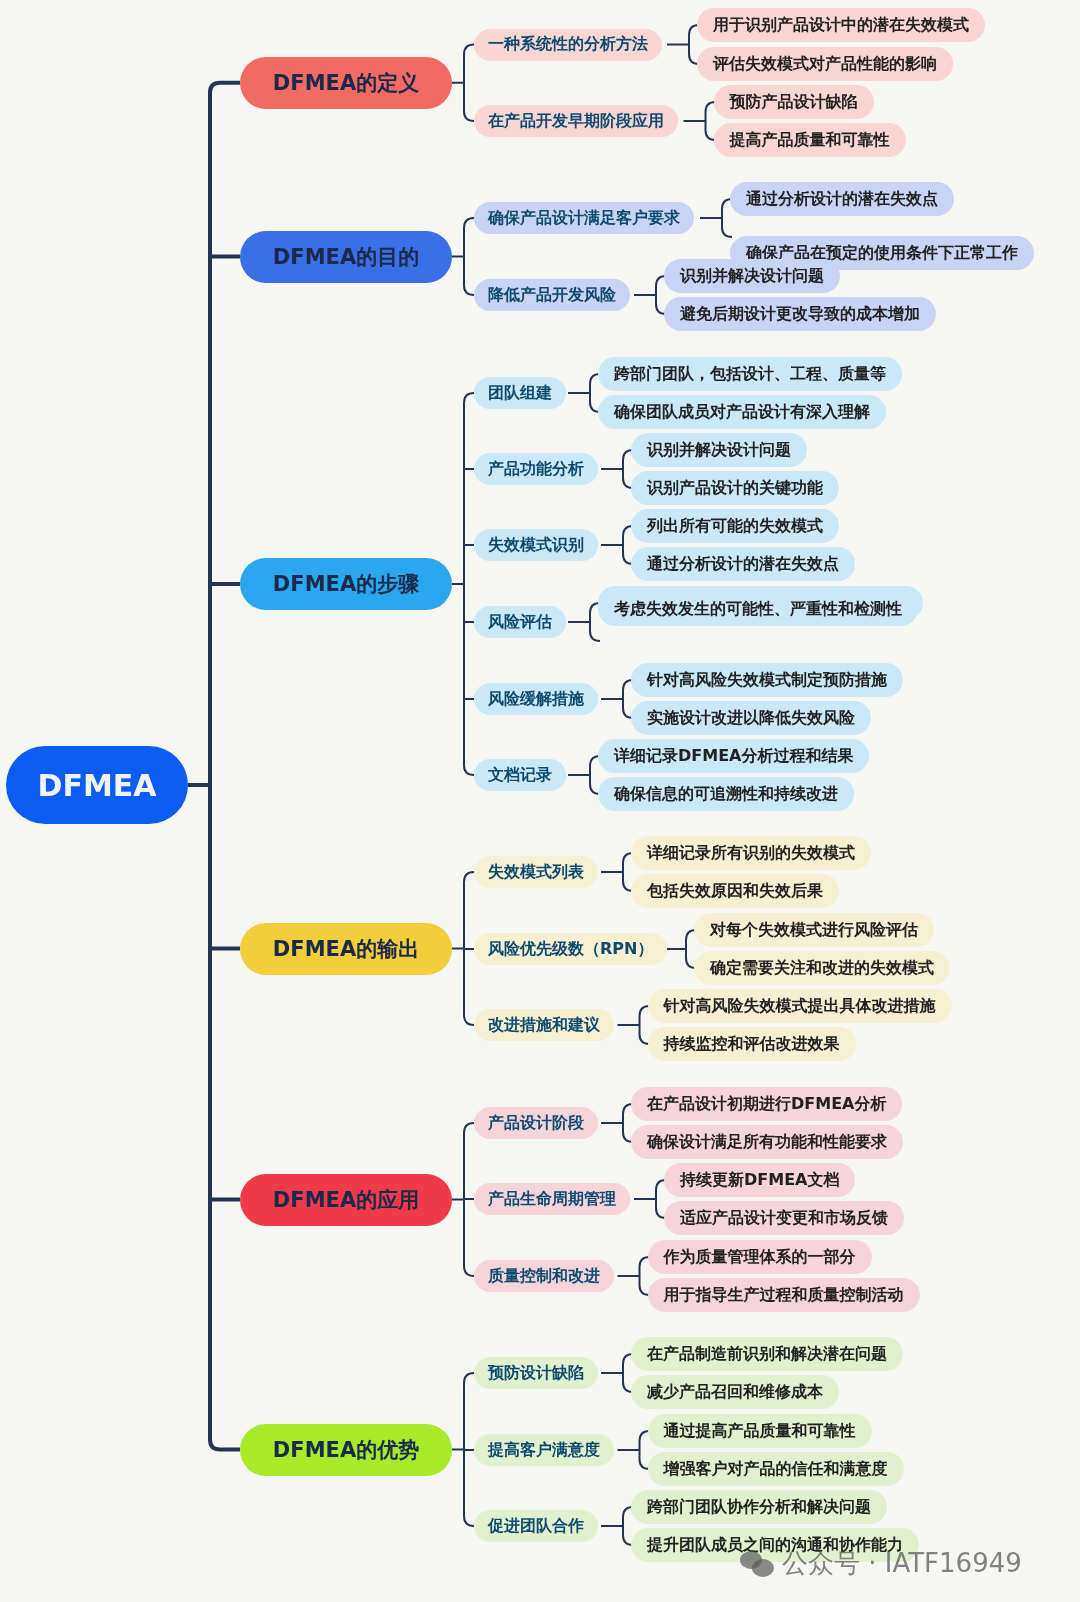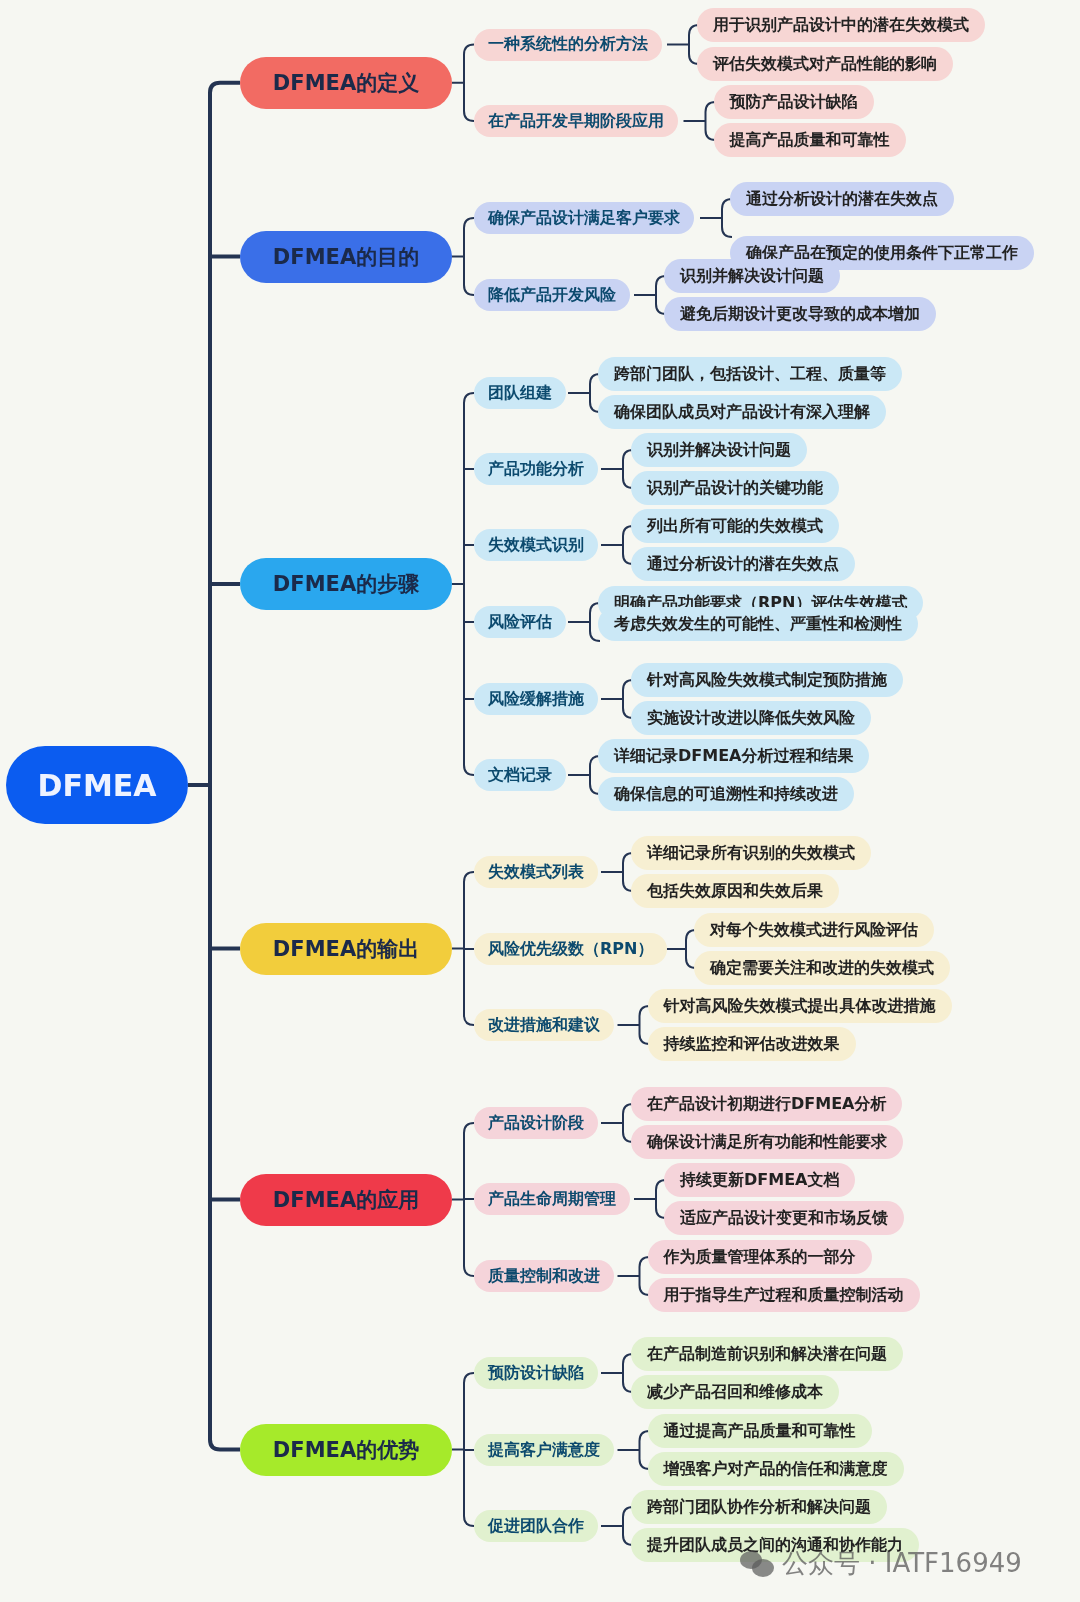--- a/index.html
+++ b/index.html
@@ -105,21 +105,21 @@
     <div class="node l3" style="left: 598px; top: 357px; background: rgb(203, 232, 246);">跨部门团队，包括设计、工程、质量等</div>
     <div class="node l3" style="left: 598px; top: 395px; background: rgb(203, 232, 246);">确保团队成员对产品设计有深入理解</div>
     <div class="node l2" style="left: 474px; top: 453px; background: rgb(203, 232, 246);">产品功能分析</div>
     <div class="node l3" style="left: 631px; top: 433px; background: rgb(203, 232, 246);">识别并解决设计问题</div>
     <div class="node l3" style="left: 631px; top: 471px; background: rgb(203, 232, 246);">识别产品设计的关键功能</div>
     <div class="node l2" style="left: 474px; top: 529px; background: rgb(203, 232, 246);">失效模式识别</div>
     <div class="node l3" style="left: 631px; top: 509px; background: rgb(203, 232, 246);">列出所有可能的失效模式</div>
     <div class="node l3" style="left: 631px; top: 547px; background: rgb(203, 232, 246);">通过分析设计的潜在失效点</div>
     <div class="node l2" style="left: 474px; top: 606px; background: rgb(203, 232, 246);">风险评估</div>
     <div class="node l3" style="left: 598px; top: 586px; background: rgb(203, 232, 246);">明确产品功能要求（RPN）评估失效模式</div>
-    <div class="node l3" style="left: 598px; top: 607px; background: rgb(203, 232, 246); text-align: center;">考虑失效发生的可能性、严重性和检测性</div>
+    <div class="node l3" style="left: 598px; top: 592px; background: rgb(203, 232, 246); text-align: center;">考虑失效发生的可能性、严重性和检测性</div>
     <div class="node l2" style="left: 474px; top: 683px; background: rgb(203, 232, 246);">风险缓解措施</div>
     <div class="node l3" style="left: 631px; top: 663px; background: rgb(203, 232, 246);">针对高风险失效模式制定预防措施</div>
     <div class="node l3" style="left: 631px; top: 701px; background: rgb(203, 232, 246);">实施设计改进以降低失效风险</div>
     <div class="node l2" style="left: 474px; top: 759px; background: rgb(203, 232, 246);">文档记录</div>
     <div class="node l3" style="left: 598px; top: 739px; background: rgb(203, 232, 246);">详细记录DFMEA分析过程和结果</div>
     <div class="node l3" style="left: 598px; top: 777px; background: rgb(203, 232, 246);">确保信息的可追溯性和持续改进</div>
     <div class="node l1" style="top: 922.5px; background: rgb(242, 205, 60);">DFMEA的输出</div>
     <div class="node l2" style="left: 474px; top: 856px; background: rgb(247, 239, 210);">失效模式列表</div>
     <div class="node l3" style="left: 631px; top: 836px; background: rgb(247, 239, 210);">详细记录所有识别的失效模式</div>
     <div class="node l3" style="left: 631px; top: 874px; background: rgb(247, 239, 210);">包括失效原因和失效后果</div>

